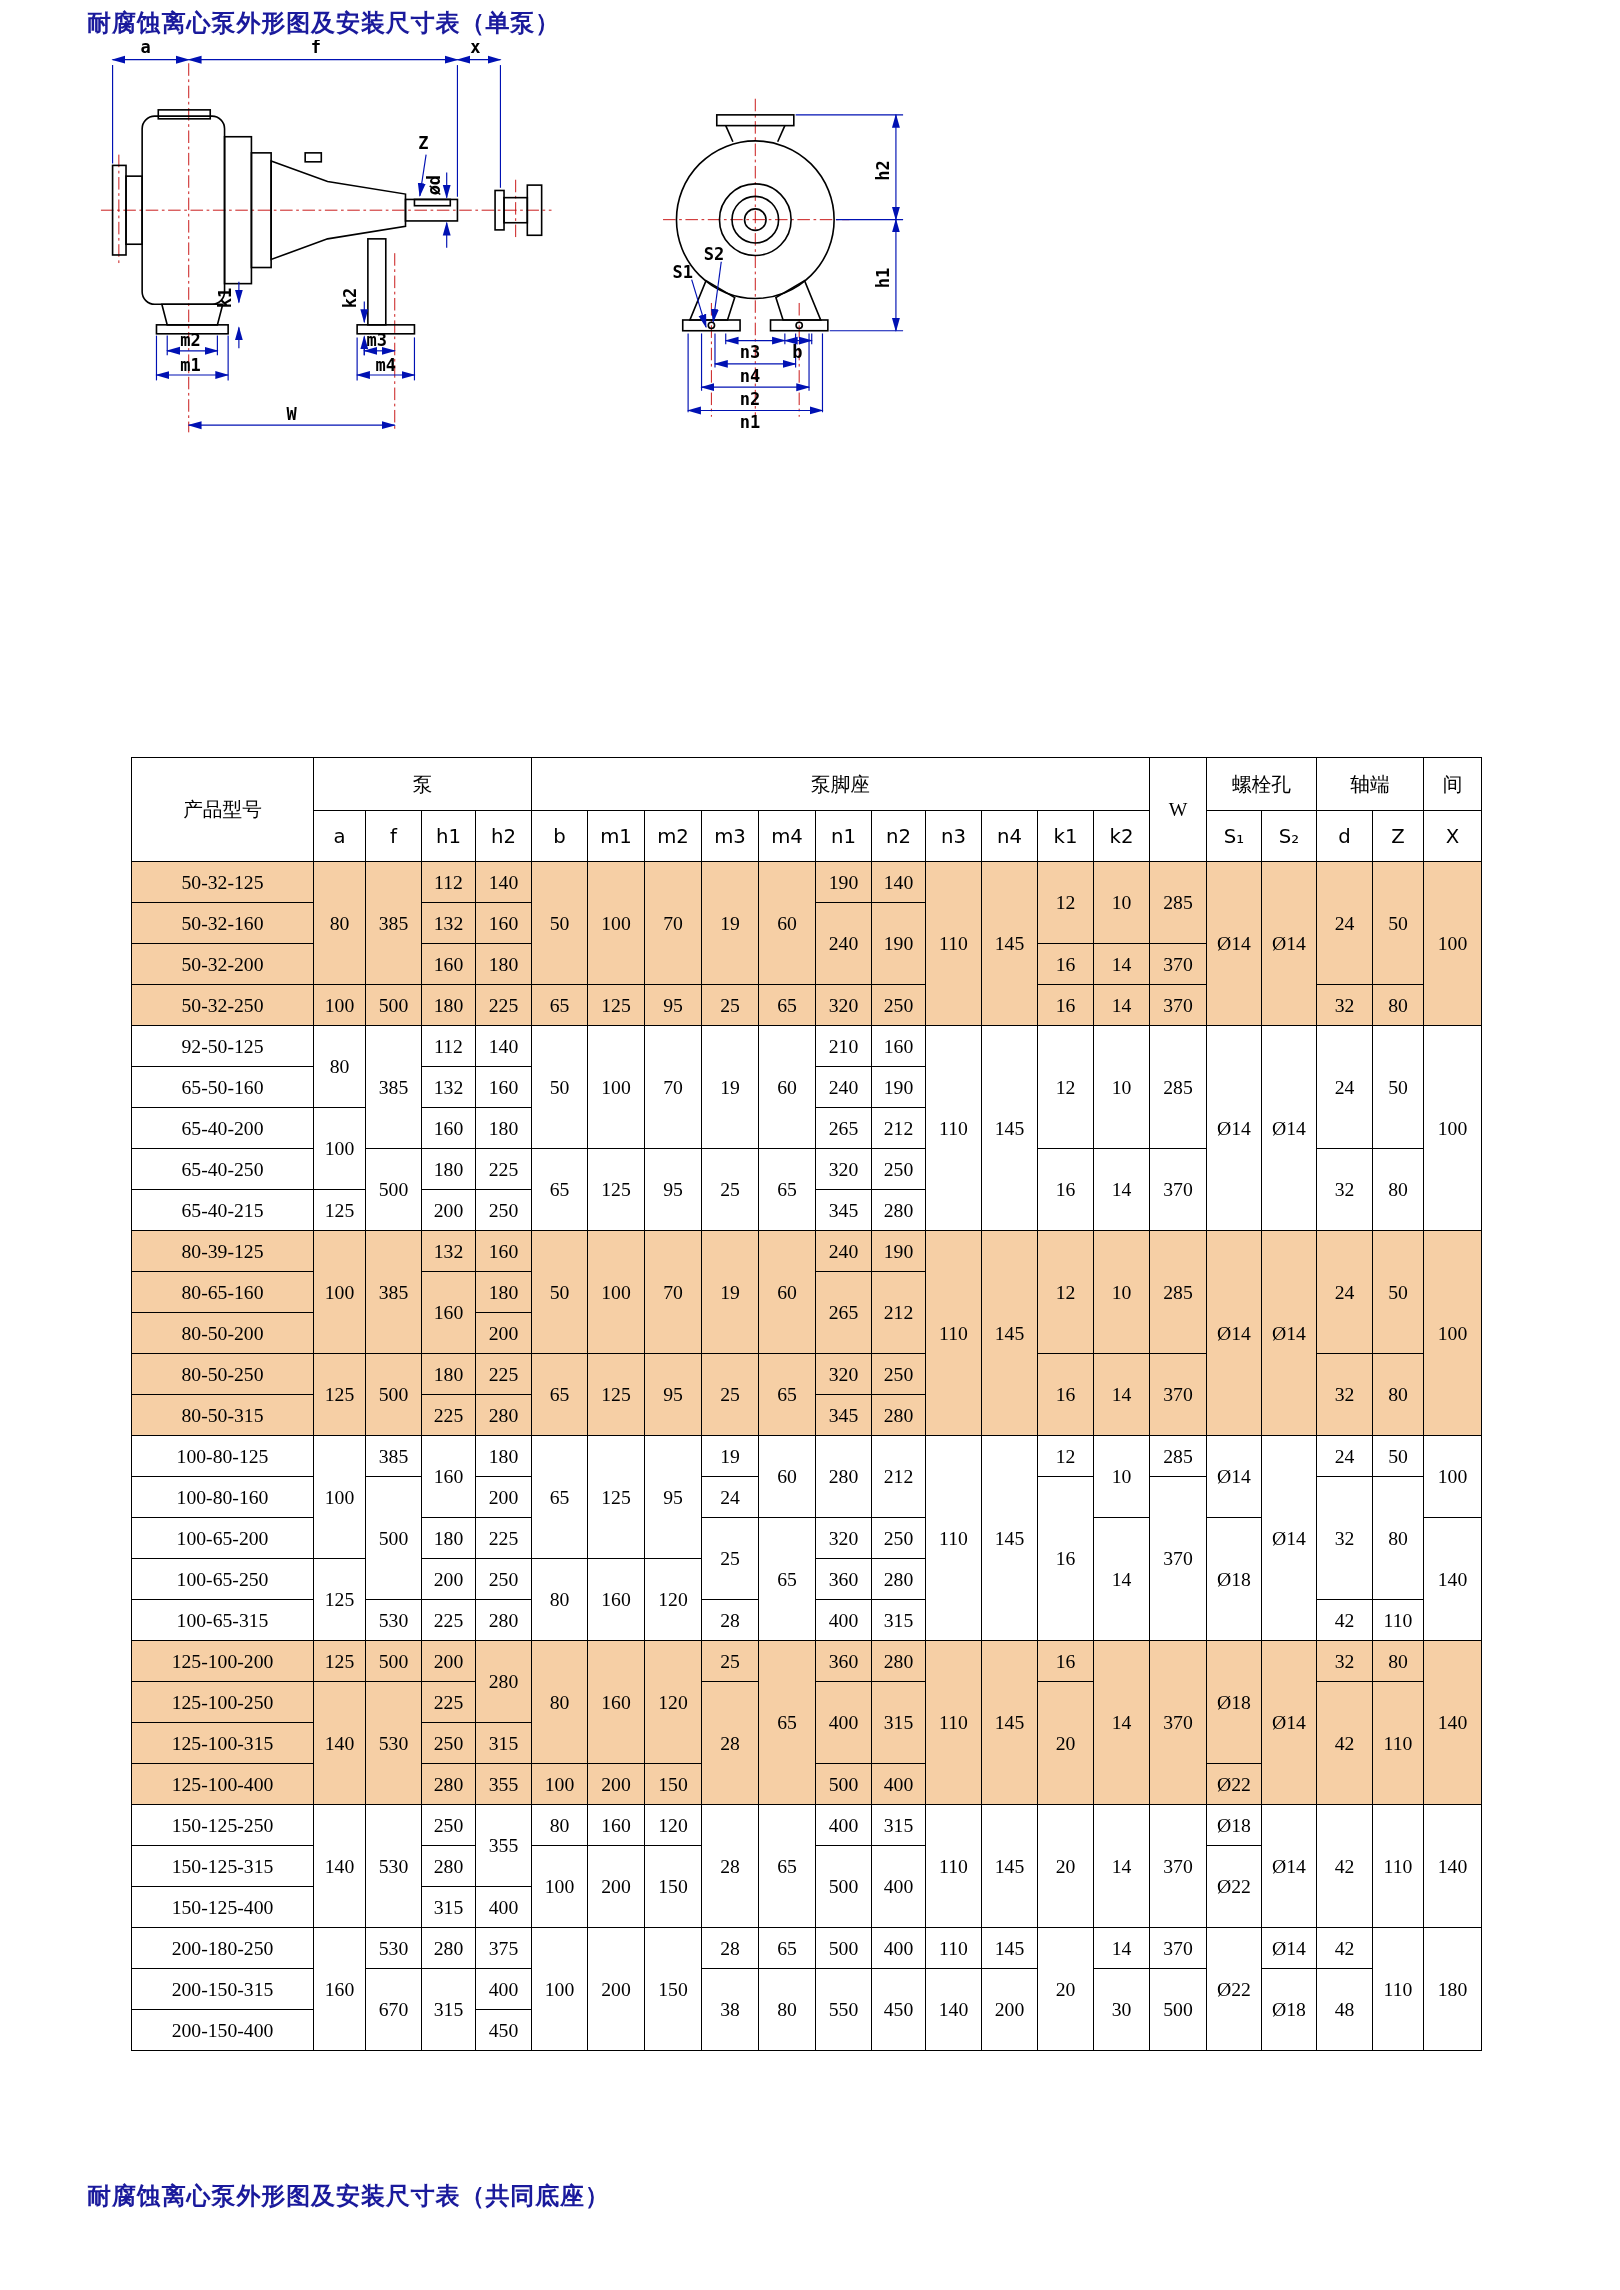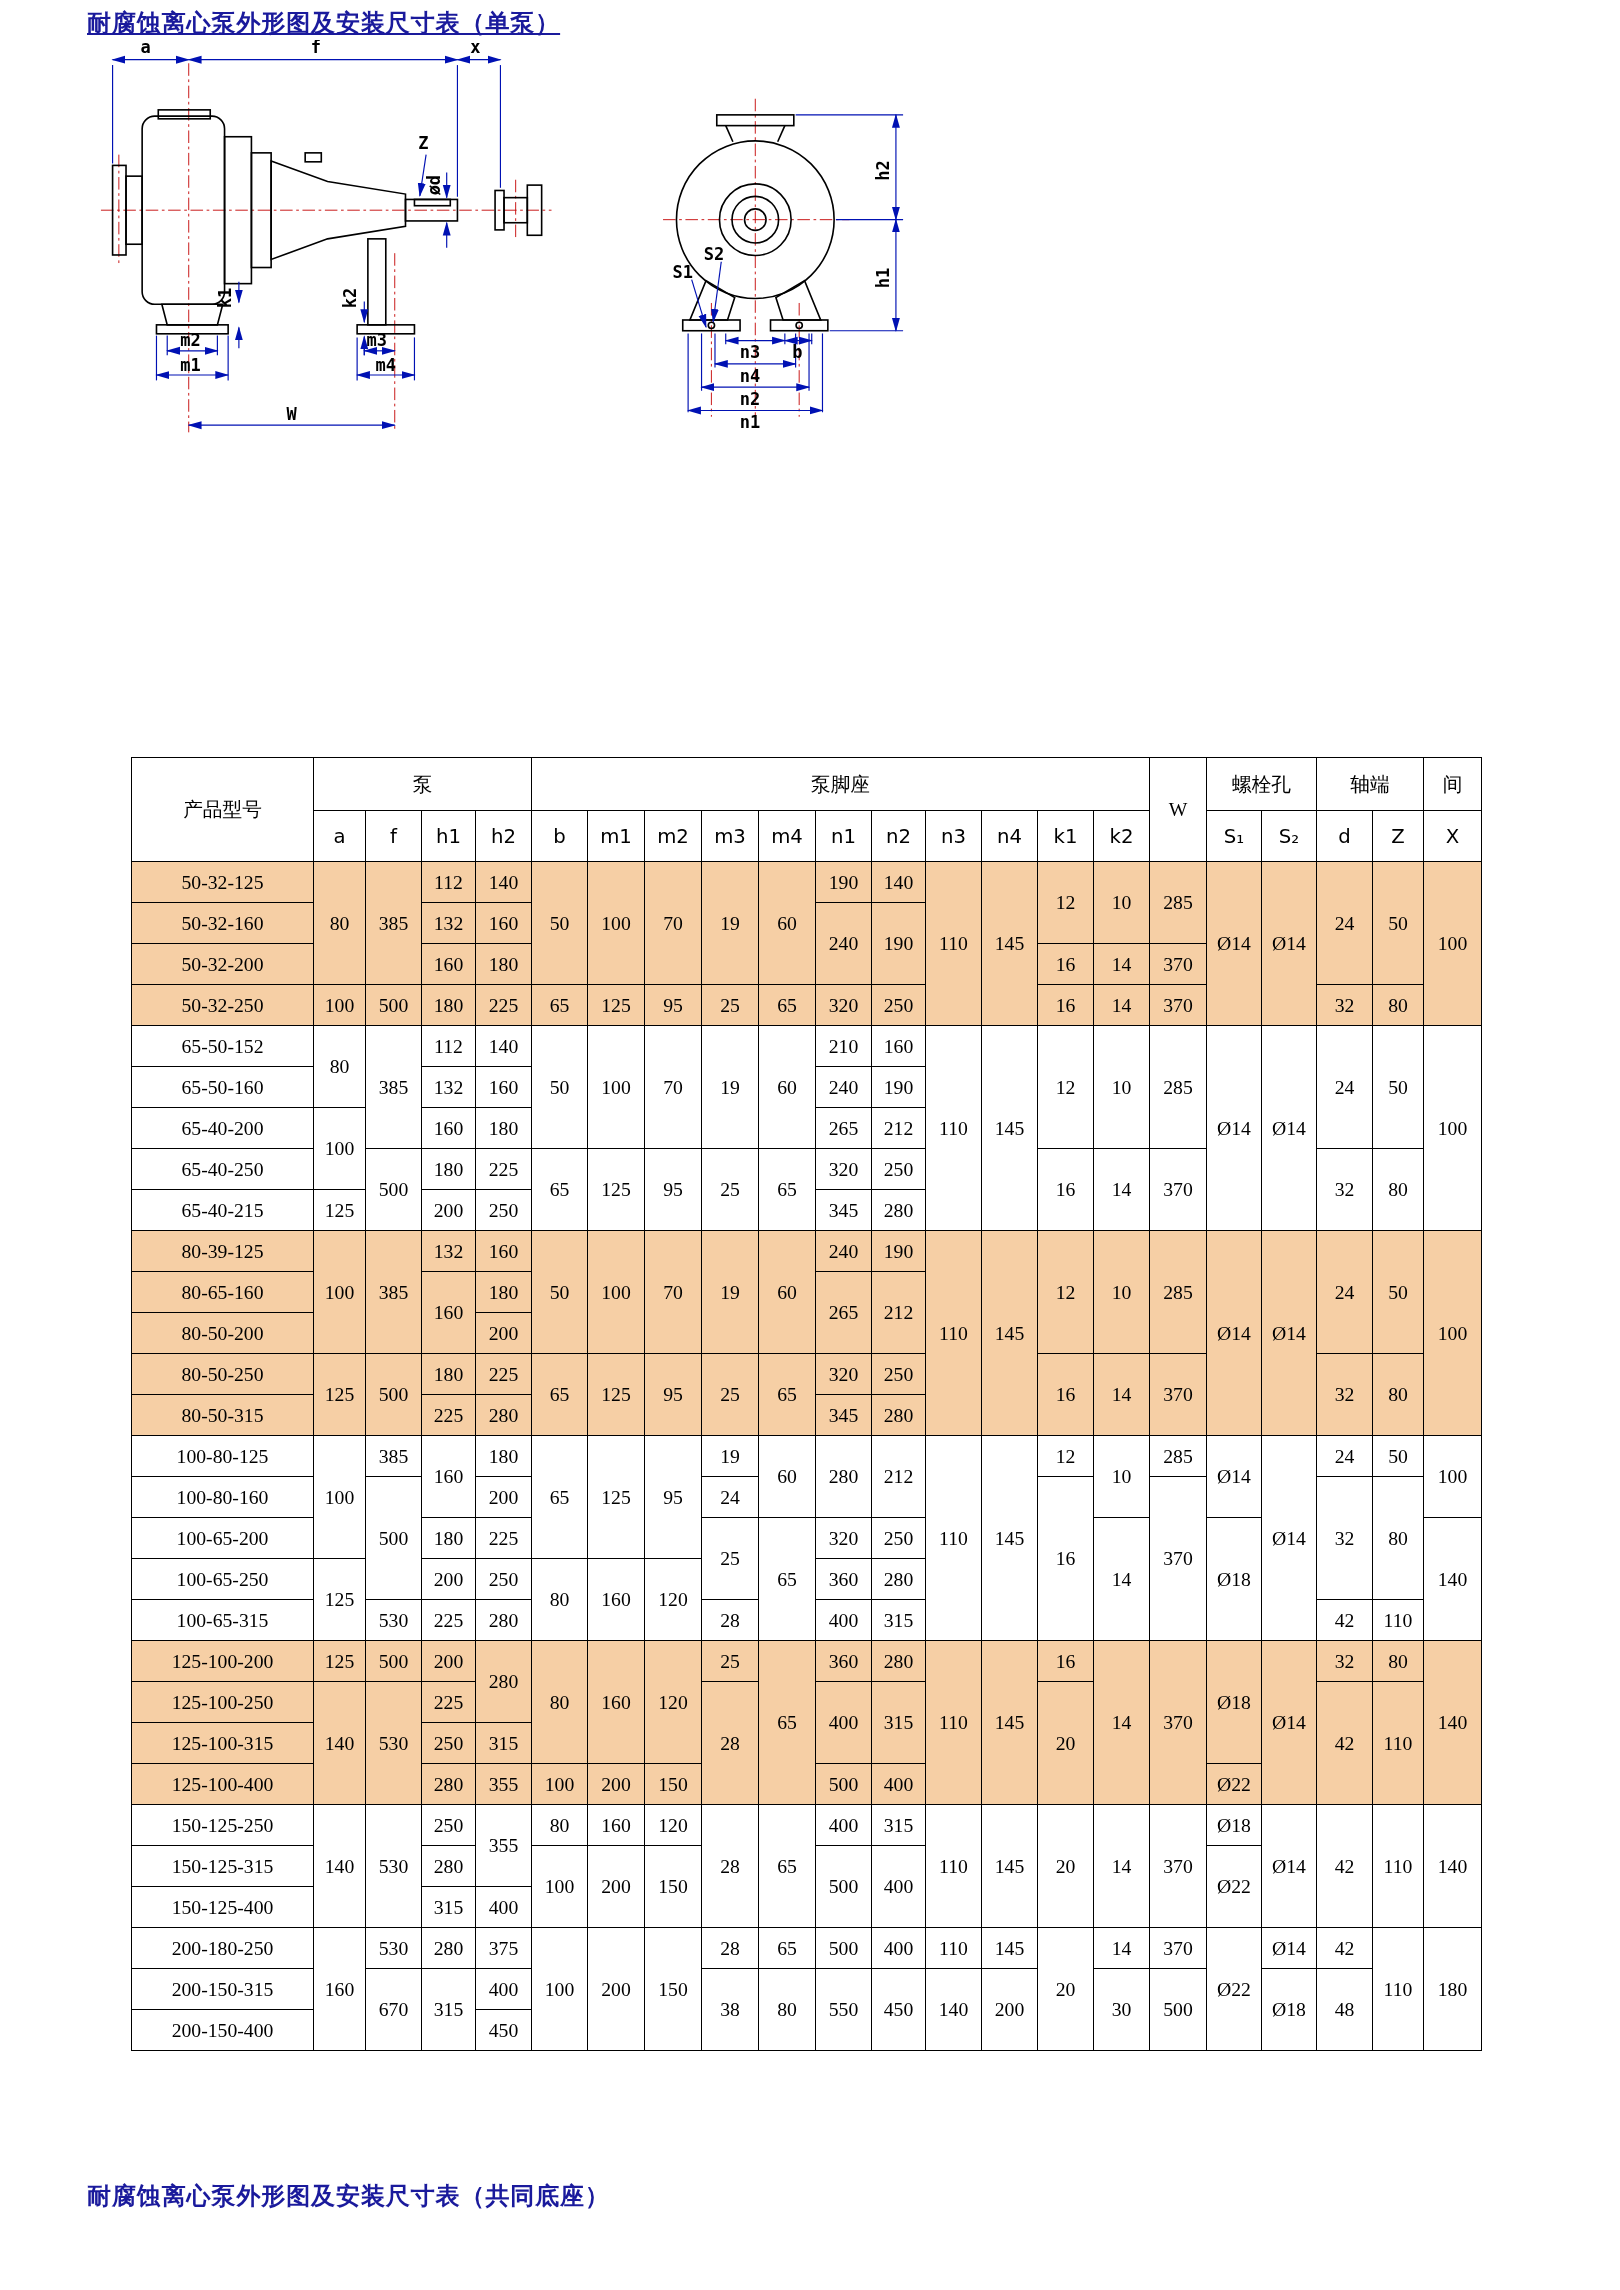--- a/index.html
+++ b/index.html
@@ -1,20 +1,20 @@
 <!DOCTYPE html>
 <html style="font-size:14.3px"><head>
 <meta charset="utf-8">
 <style>
   html,body{margin:0;padding:0;background:#888;}
   .page{position:relative;width:1620px;height:2291px;background:#ffffff;
         font-family:"Liberation Serif",serif;color:#000;overflow:hidden;}
   .title{position:absolute;margin:0;font-family:"Liberation Sans",sans-serif;
          font-weight:bold;font-size:24px;color:#1a1a9c;letter-spacing:0.9px;white-space:nowrap;}
-  .title.top{left:87px;top:7.2px;text-decoration:underline;}
+  .title.top{left:87px;top:7.2px;}
   .title.bottom{left:87px;top:2160px;margin-top:20px;}
   svg text{font-family:"DejaVu Sans Mono",monospace;font-size:19px;font-weight:bold;fill:#000;}
   .drw{position:absolute;}
   #sideview{left:90px;top:40px;}
   #frontview{left:627px;top:45px;}
   table.dims{position:absolute;left:131px;top:757px;border-collapse:collapse;table-layout:fixed;}
   table.dims th,table.dims td{border:0.9px solid #000;text-align:center;vertical-align:middle;
       padding:0;font-size:19.7px;font-weight:normal;overflow:hidden;}
   table.dims{border:1.8px solid #000;}
   thead th{font-size:22.4px;}
@@ -291,21 +291,21 @@
           <td>65</td>
           <td>320</td>
           <td>250</td>
           <td>16</td>
           <td>14</td>
           <td>370</td>
           <td>32</td>
           <td>80</td>
         </tr>
         <tr class="gs">
-          <td>65-50-152</td>
+          <td>92-50-125</td>
           <td rowspan="2">80</td>
           <td rowspan="3">385</td>
           <td>112</td>
           <td>140</td>
           <td rowspan="3">50</td>
           <td rowspan="3">100</td>
           <td rowspan="3">70</td>
           <td rowspan="3">19</td>
           <td rowspan="3">60</td>
           <td>210</td>

